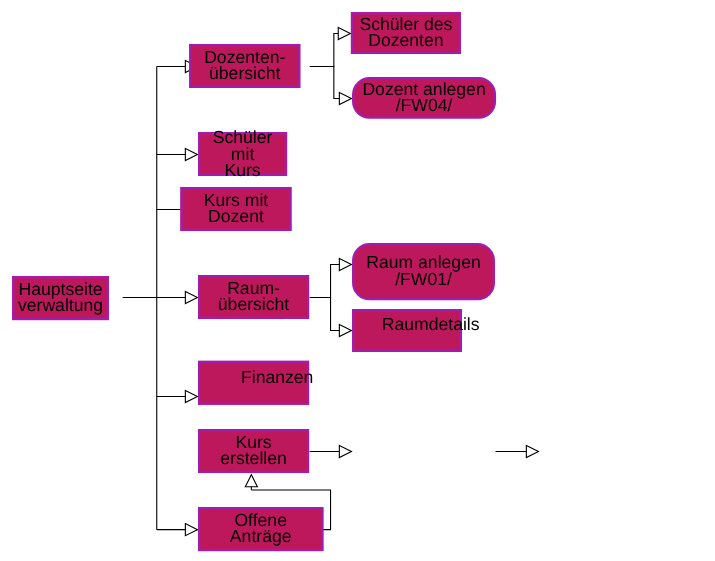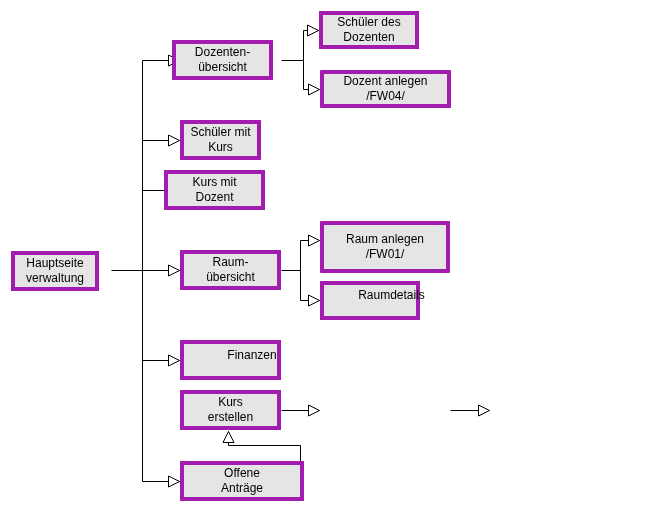--- a/index.html
+++ b/index.html
@@ -3,25 +3,25 @@
 <meta charset="utf-8">
 <style>
   html, body { margin:0; padding:0; background:#ffffff; }
   #canvas {
     position:relative; width:650px; height:510px; background:#ffffff;
     font-family:"Liberation Sans", sans-serif; overflow:hidden;
   }
   #edge-layer { position:absolute; left:0; top:0; }
   .node {
     position:absolute; box-sizing:border-box;
-    border:4px solid #a21caf; background:#e5e5e5; color:#000000;
+    border:2px solid #a21caf; background:#be185d; color:#000000;
     display:flex; align-items:center; justify-content:center;
-    text-align:center; font-size:12px; line-height:15px;
+    text-align:center; font-size:16px; line-height:15px;
   }
-  .rounded { border-radius:1px; padding:12px 2px; }
+  .rounded { border-radius:16px; padding:12px 2px; }
   .lbl { white-space:pre-line; }
   .nudge-up .lbl { position:relative; top:-5px;padding-left:43px; }
 </style>
 </head>
 <body>
 
 <div id="canvas">
 
   <svg id="edge-layer" width="650" height="510">
     <defs>
@@ -66,30 +66,30 @@
   <div class="node" style="left:164px; top:170px; width:101px; height:40px">
     <span class="lbl">Kurs mit
 Dozent</span>
   </div>
 
   <div class="node" style="left:180px; top:250px; width:101px; height:40px">
     <span class="lbl">Raum-
 übersicht</span>
   </div>
 
-  <div class="node nudge-up" style="left:180px; top:340px; width:101px; height:40px">
+  <div class="node nudge-up" style="left:180px; top:328px; width:101px; height:40px">
     <span class="lbl">Finanzen</span>
   </div>
 
   <div class="node" style="left:180px; top:390px; width:101px; height:40px">
     <span class="lbl">Kurs
 erstellen</span>
   </div>
 
-  <div class="node" style="left:180px; top:461px; width:124px; height:40px">
+  <div class="node" style="left:180px; top:461px; width:114px; height:40px">
     <span class="lbl">Offene
 Anträge</span>
   </div>
 
   <div class="node" style="left:319px; top:11px; width:100px; height:38px">
     <span class="lbl">Schüler des
 Dozenten</span>
   </div>
 
   <div class="node rounded" style="left:320px; top:70px; width:131px; height:38px">

